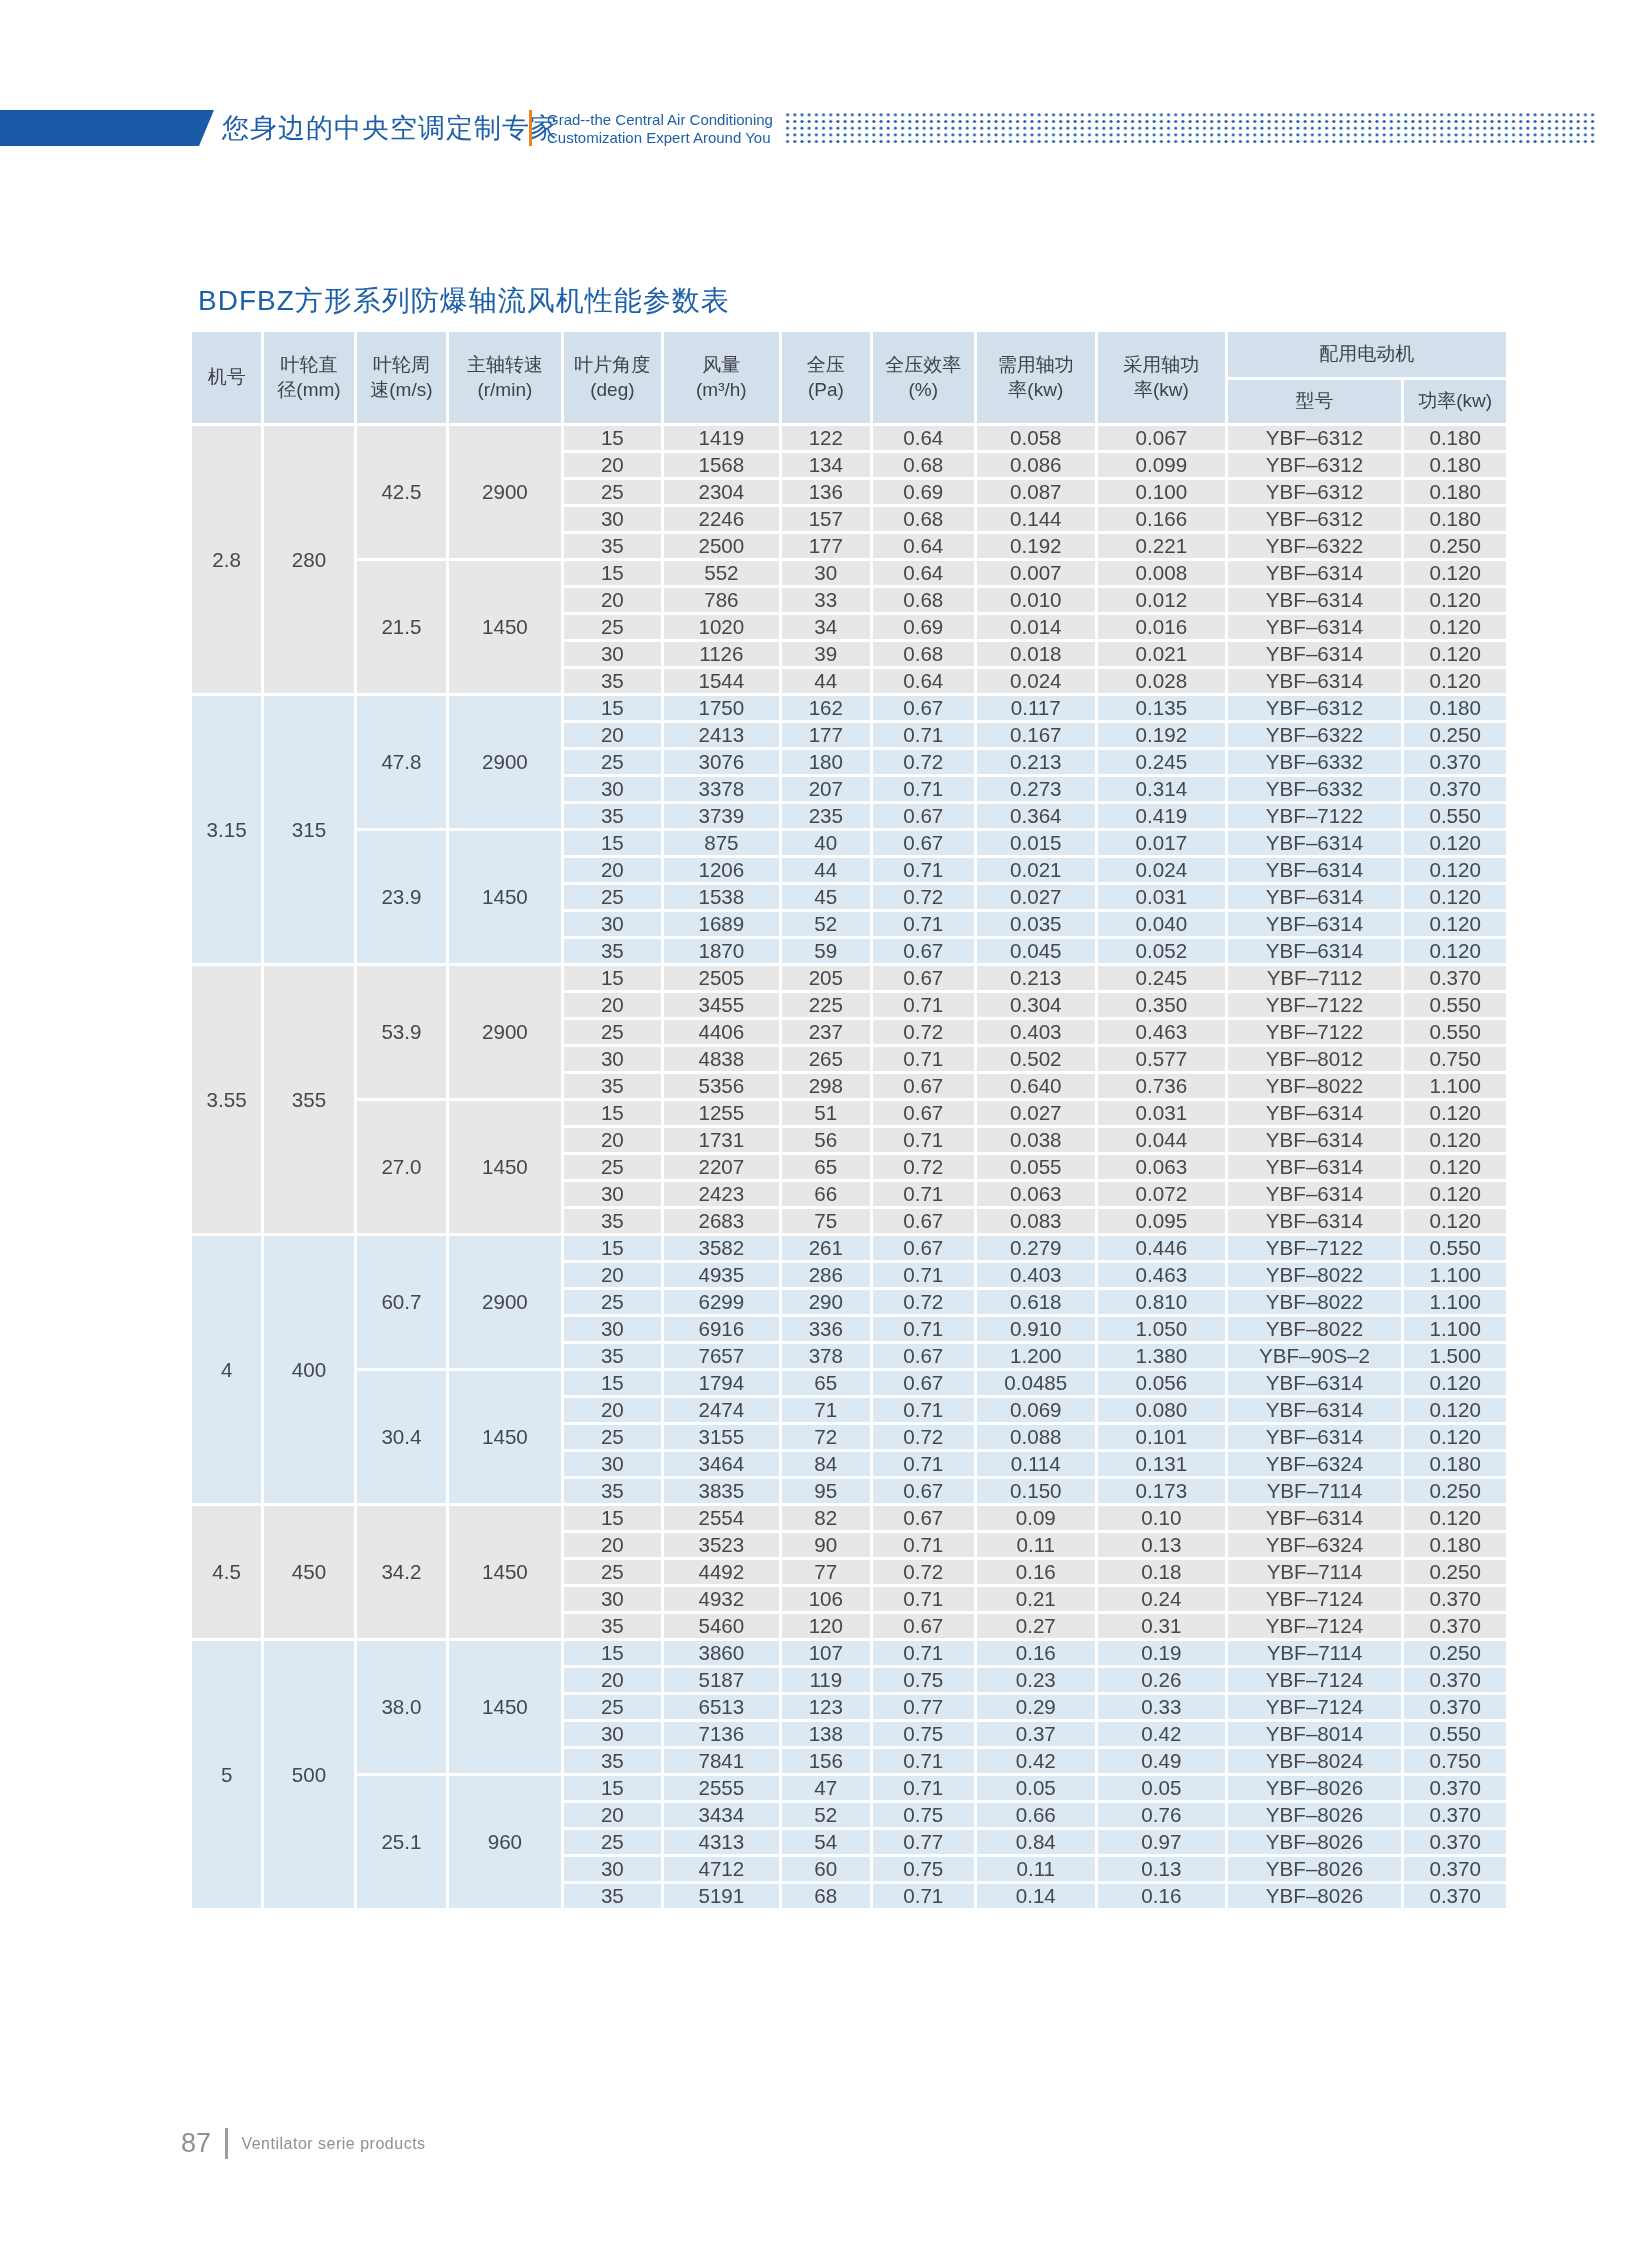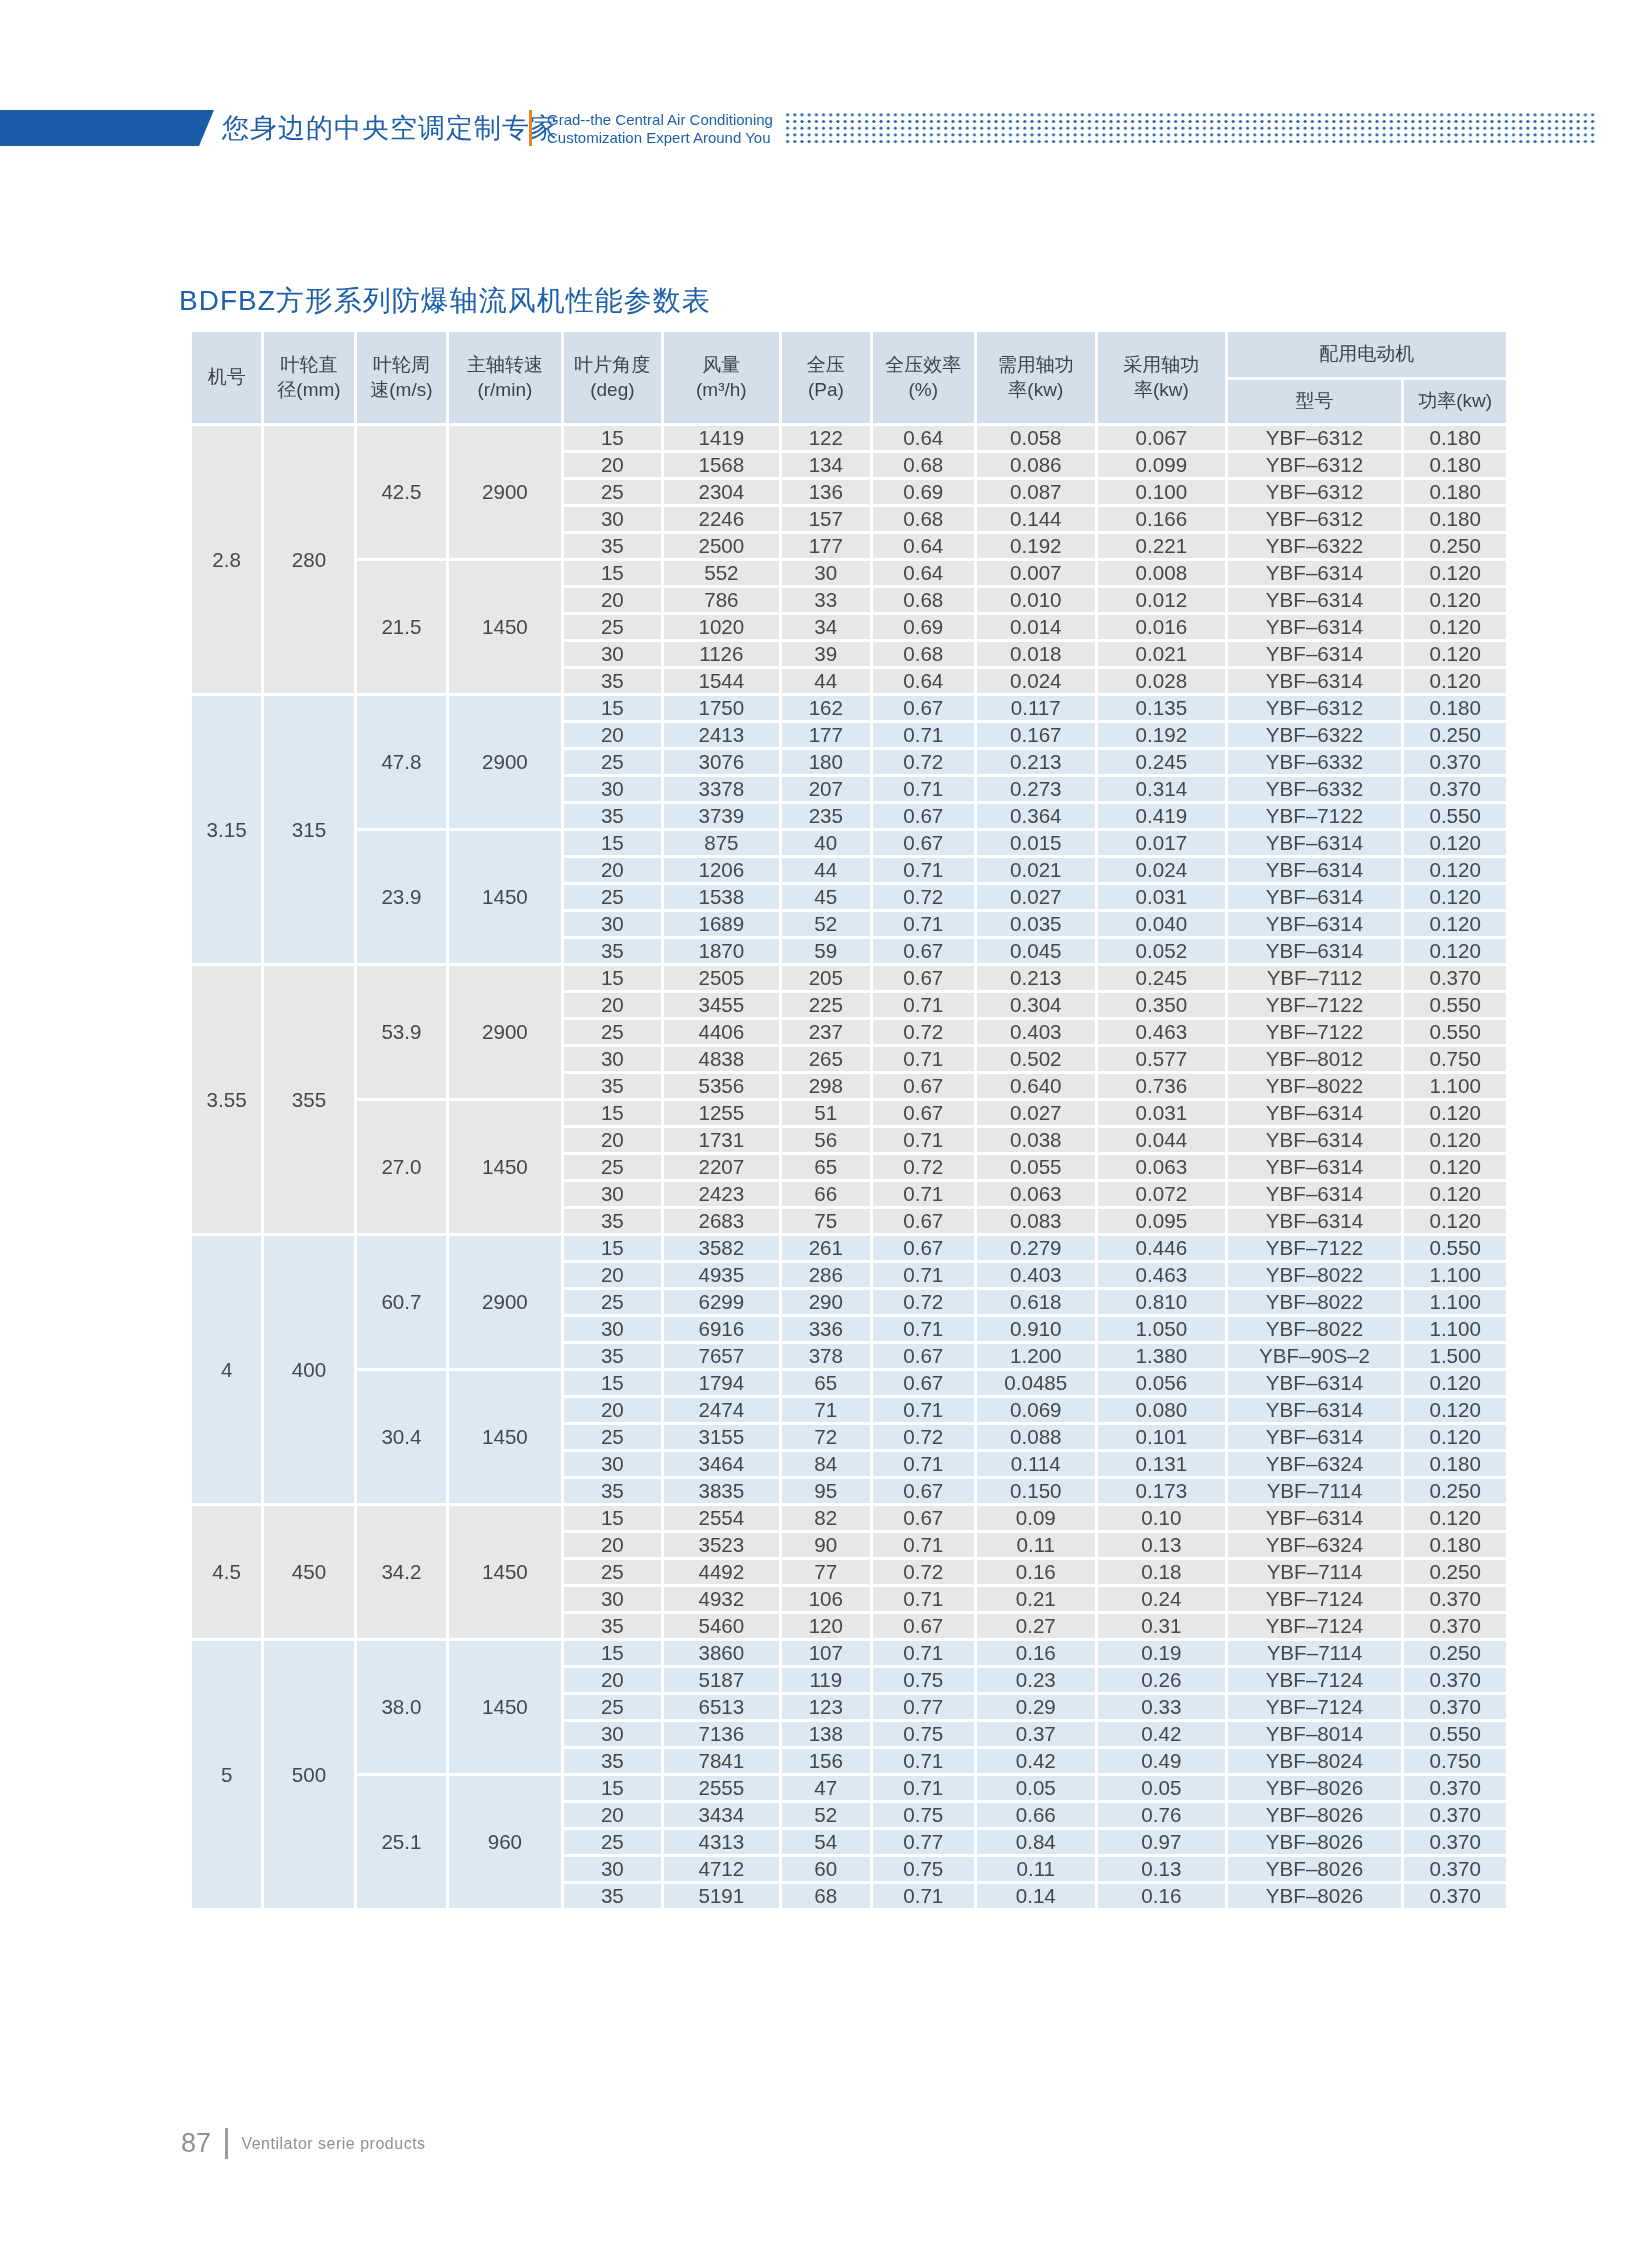--- a/index.html
+++ b/index.html
@@ -11,21 +11,21 @@
   .brand-bar{position:absolute;left:0;top:98px;width:1632px;height:36px;margin-top:12px;}
   .brand-block{position:absolute;left:0;top:0;width:214px;height:36px;background:#1a5ba8;
     clip-path:polygon(0 0,100% 0,93% 100%,0 100%);}
   .slogan-zh{position:absolute;left:222px;top:1.5px;font-size:27px;line-height:33px;color:#1d5fa9;letter-spacing:1px;white-space:nowrap;}
   .brand-divider{position:absolute;left:529px;top:0;width:3.1px;height:36px;background:#e98420;}
   .slogan-en{position:absolute;left:547px;top:0.5px;font-size:15px;line-height:18px;color:#1d5fa9;white-space:nowrap;}
   .dots{position:absolute;left:784px;top:1px;width:812px;height:33px;
     background-image:radial-gradient(circle,#2e6cb2 1.4px,rgba(0,0,0,0) 1.7px);
     background-size:7.2px 6.7px;background-position:0 0.5px;}
   
-  .page-title{position:absolute;left:179px;top:282px;margin:0;font-size:28px;font-weight:normal;
+  .page-title{position:absolute;left:198px;top:282px;margin:0;font-size:28px;font-weight:normal;
     color:#1c60a9;letter-spacing:1px;white-space:nowrap;}
   
   table.perf{position:absolute;left:189px;top:329px;width:1320px;table-layout:fixed;
     border-collapse:separate;border-spacing:3.1px;text-align:center;}
   table.perf th,table.perf td{padding:0;vertical-align:middle;font-weight:normal;}
   table.perf thead th{background:#d3e0eb;font-size:19px;line-height:1.28;color:#3f4347;white-space:pre-line;}
   table.perf thead tr.h1{height:45px;}
   table.perf thead tr.h2{height:43px;}
   table.perf tbody tr{height:24px;}
   table.perf tbody td{font-size:20.6px;color:#44484c;}

